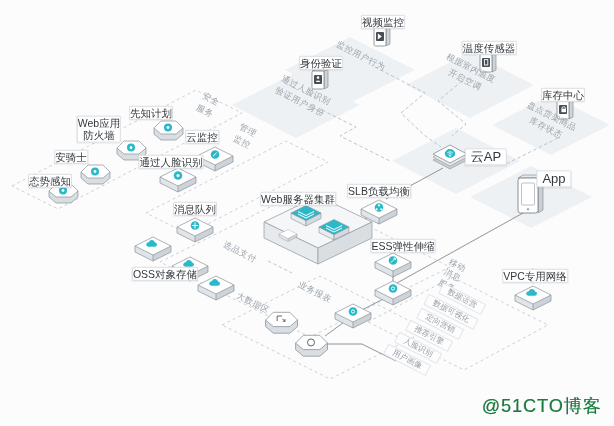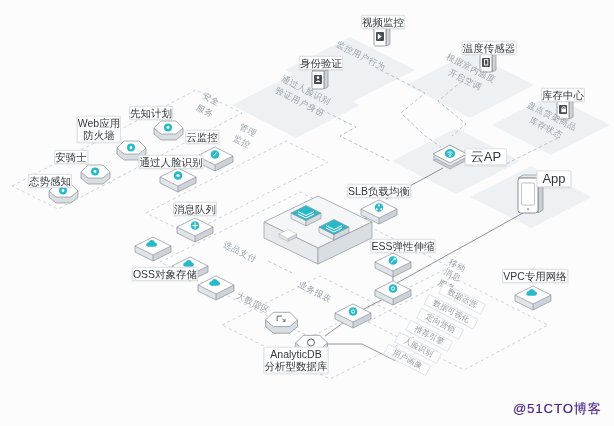--- a/index.html
+++ b/index.html
@@ -22,22 +22,22 @@
     color:#9ba3ac;font-size:8.5px;line-height:1.5;white-space:pre;
     text-align:center;letter-spacing:.5px;z-index:3;
   }
   .bar{
     position:absolute;transform:translate(-50%,-50%) rotate(27deg);
     background:#fdfdfe;border:1px solid #e1e5e9;border-radius:1px;
     color:#989fa7;font-size:8px;line-height:1.3;padding:0 7px;
     white-space:nowrap;z-index:4;
   }
   .wm{
-    position:absolute;right:12px;bottom:8px;font-size:13px;
-    color:#4c1d95;letter-spacing:1px;z-index:6;
+    position:absolute;right:12px;bottom:8px;font-size:18px;
+    color:#15803d;letter-spacing:1px;z-index:6;
     text-shadow:1px 1px 0 #ffffff,-0.5px -0.5px 0 #90959a;
   }
 </style>
 </head>
 <body>
 
 <div id="stage">
 
   <svg id="scene" width="614" height="426" viewBox="0 0 614 426">
     <defs>
@@ -239,22 +239,21 @@
   <div class="lbl lg" style="left:546px;top:179px">App</div>
   <div class="lbl" style="left:50px;top:181px">态势感知</div>
   <div class="lbl" style="left:71px;top:157px">安骑士</div>
   <div class="lbl" style="left:99px;top:129px">Web应用
 防火墙</div>
   <div class="lbl" style="left:151px;top:113px">先知计划</div>
   <div class="lbl" style="left:202px;top:137px">云监控</div>
   <div class="lbl" style="left:171px;top:162px">通过人脸识别</div>
   <div class="lbl" style="left:195px;top:209px">消息队列</div>
   <div class="lbl" style="left:165px;top:274px">OSS对象存储</div>
-  <div class="lbl" style="left:296px;top:360px">AnalyticDB
-分析型数据库</div>
+  <div class="lbl" style="left:298px;top:199px">Web服务器集群</div>
   <div class="lbl" style="left:379px;top:191px">SLB负载均衡</div>
   <div class="lbl" style="left:403px;top:246px">ESS弹性伸缩</div>
   <div class="lbl" style="left:535px;top:276px">VPC专用网络</div>
 
   <div class="cap" style="left:361px;top:56px">监控用户行为</div>
   <div class="cap" style="left:303px;top:96px">通过人脸识别
 验证用户身份</div>
   <div class="cap" style="left:468px;top:74px">根据室内温度
 开启空调</div>
   <div class="cap" style="left:549px;top:122px">盘点货架商品

